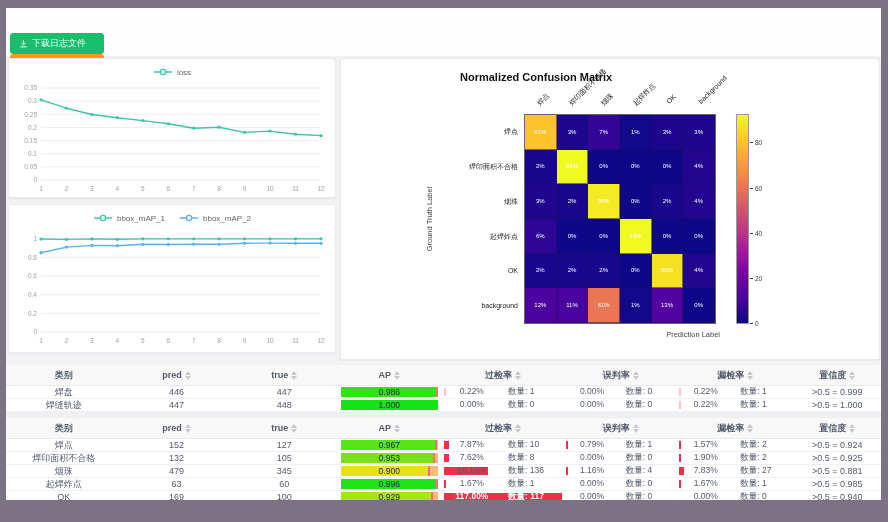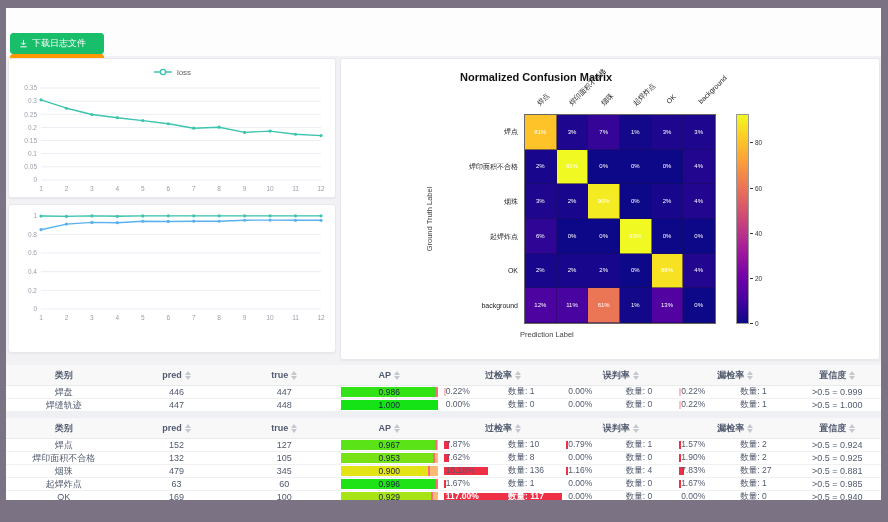--- a/index.html
+++ b/index.html
@@ -27,21 +27,21 @@
   .cm-title{position:absolute;left:119px;top:12px;width:330px;text-align:left;
             font-size:11px;font-weight:bold;color:#111;}
   .cm-grid{position:absolute;display:grid;border:1px solid #666;}
   .cm-cell{position:relative;display:flex;align-items:center;justify-content:center;
            font-size:6px;color:#fff;border-right:1px solid rgba(25,12,90,.55);
            border-bottom:1px solid rgba(25,12,90,.55);}
   .cm-toplabel{position:absolute;font-size:7px;color:#222;white-space:nowrap;
                transform:rotate(-45deg);transform-origin:left bottom;}
   .cm-rowlabel{position:absolute;font-size:7px;color:#222;text-align:right;width:176px;}
   .cm-ylabel{position:absolute;font-size:7.5px;color:#444;transform:translate(-50%,-50%) rotate(-90deg);white-space:nowrap;}
-  .cm-xlabel{position:absolute;font-size:7.5px;color:#444;text-align:left;}
+  .cm-xlabel{position:absolute;font-size:7.5px;color:#444;text-align:right;}
   .cm-cbar{position:absolute;border:1px solid #999;}
   .cm-ctick{position:absolute;font-size:6.5px;color:#333;}
   .cm-ctickline{position:absolute;width:3px;height:1px;background:#333;}
   
   .tables{position:absolute;left:0;top:357px;width:875px;background:#f0f0f3;}
   .ttable{background:#fff;}
   .trow{display:flex;align-items:stretch;border-bottom:1px solid #f0f0f2;}
   .trow.head{background:#f8f8f9;border-bottom:1px solid #e8eaec;font-weight:bold;}
   .tcell{display:flex;align-items:center;justify-content:center;font-size:9px;
          color:#515a6e;height:12px;overflow:hidden;position:relative;padding:0 4px;}
@@ -52,21 +52,21 @@
   .caret i{display:block;width:0;height:0;border-left:3px solid transparent;border-right:3px solid transparent;}
   .caret .up{border-bottom:4px solid #c5c8ce;}
   .caret .dn{border-top:4px solid #c5c8ce;}
   .ap-track{position:relative;width:100%;height:10px;background:#fdba74;display:flex;}
   .ap-bar{height:100%;}
   .ap-tip{height:100%;width:2px;background:#ff6b7a;}
   .ap-num{position:absolute;left:0;top:0;width:100%;height:100%;display:flex;
           align-items:center;justify-content:center;font-size:8.5px;color:#17233d;}
   .rate-bar{position:absolute;left:2px;top:2px;bottom:2px;z-index:0;}
   .rate-txt{position:relative;z-index:1;display:flex;width:100%;gap:10px;font-size:8.5px;}
-  .rate-txt .p{flex:1;text-align:left;}
+  .rate-txt .p{flex:1;text-align:center;}
   .rate-txt .c{flex:1;text-align:left;}
   .tgap{height:6px;background:#eef0f4;}
 </style>
 </head>
 <body>
 
 <div class="frame">
   <div class="inner">
     <div class="topstrip"></div>
     <div class="toolbar" id="toolbar">
@@ -145,20 +145,36 @@
           <circle cx="179.72727272727272" cy="46.217142857142846" r="1.6" fill="#3cc4ae"></circle>
           <circle cx="205.1818181818182" cy="45.16571428571427" r="1.6" fill="#3cc4ae"></circle>
           <circle cx="230.63636363636363" cy="50.42285714285715" r="1.6" fill="#3cc4ae"></circle>
           <circle cx="256.0909090909091" cy="49.10857142857142" r="1.6" fill="#3cc4ae"></circle>
           <circle cx="281.5454545454545" cy="52.26285714285714" r="1.6" fill="#3cc4ae"></circle>
           <circle cx="307" cy="53.57714285714285" r="1.6" fill="#3cc4ae"></circle>
         </svg>
     </div>
 
     <div class="card" id="card-map" style="left:2px;top:196px;width:328px;height:149px;">
+      <div class="legend" id="legend-map">
+          <div class="legend-item">
+            <svg width="20" height="10">
+              <line x1="1" y1="5" x2="19" y2="5" stroke="#3cc4ae" stroke-width="1.5"></line>
+              <circle cx="10" cy="5" r="2.6" fill="#fff" stroke="#3cc4ae" stroke-width="1.4"></circle>
+            </svg>
+            <span>bbox_mAP_1</span>
+          </div>
+          <div class="legend-item">
+            <svg width="20" height="10">
+              <line x1="1" y1="5" x2="19" y2="5" stroke="#5ab1ef" stroke-width="1.5"></line>
+              <circle cx="10" cy="5" r="2.6" fill="#fff" stroke="#5ab1ef" stroke-width="1.4"></circle>
+            </svg>
+            <span>bbox_mAP_2</span>
+          </div>
+        </div>
       <svg id="svg-map" width="316" height="118" style="display:block;margin:0 auto;">
           <line x1="27" y1="104" x2="307" y2="104" stroke="#ebedf3" stroke-width="1"></line>
           <text x="23" y="106.3" text-anchor="end" font-size="6.5" fill="#9aa0ab">0</text>
           <line x1="27" y1="85.33333333333333" x2="307" y2="85.33333333333333" stroke="#ebedf3" stroke-width="1"></line>
           <text x="23" y="87.63333333333333" text-anchor="end" font-size="6.5" fill="#9aa0ab">0.2</text>
           <line x1="27" y1="66.66666666666667" x2="307" y2="66.66666666666667" stroke="#ebedf3" stroke-width="1"></line>
           <text x="23" y="68.96666666666667" text-anchor="end" font-size="6.5" fill="#9aa0ab">0.4</text>
           <line x1="27" y1="48" x2="307" y2="48" stroke="#ebedf3" stroke-width="1"></line>
           <text x="23" y="50.3" text-anchor="end" font-size="6.5" fill="#9aa0ab">0.6</text>
           <line x1="27" y1="29.333333333333336" x2="307" y2="29.333333333333336" stroke="#ebedf3" stroke-width="1"></line>

